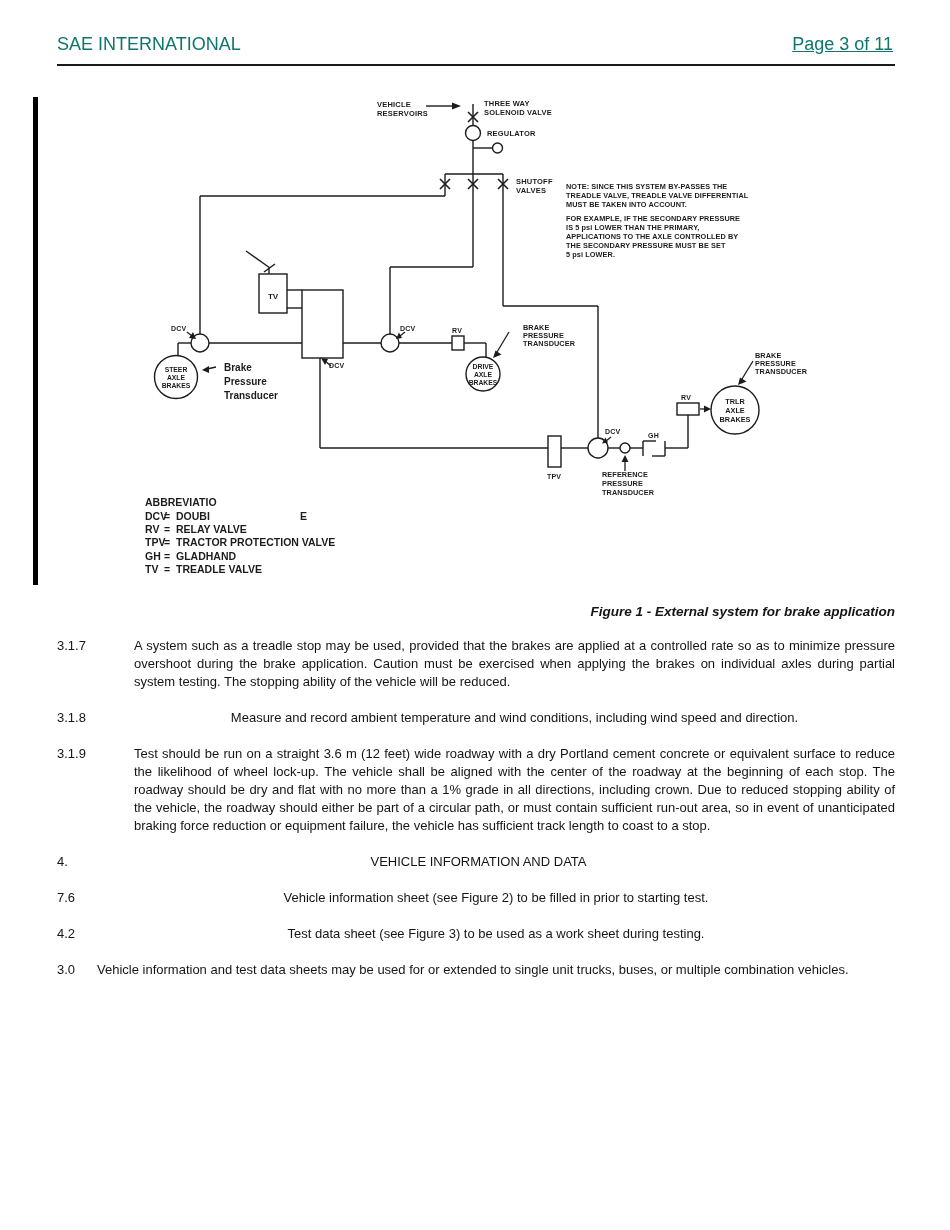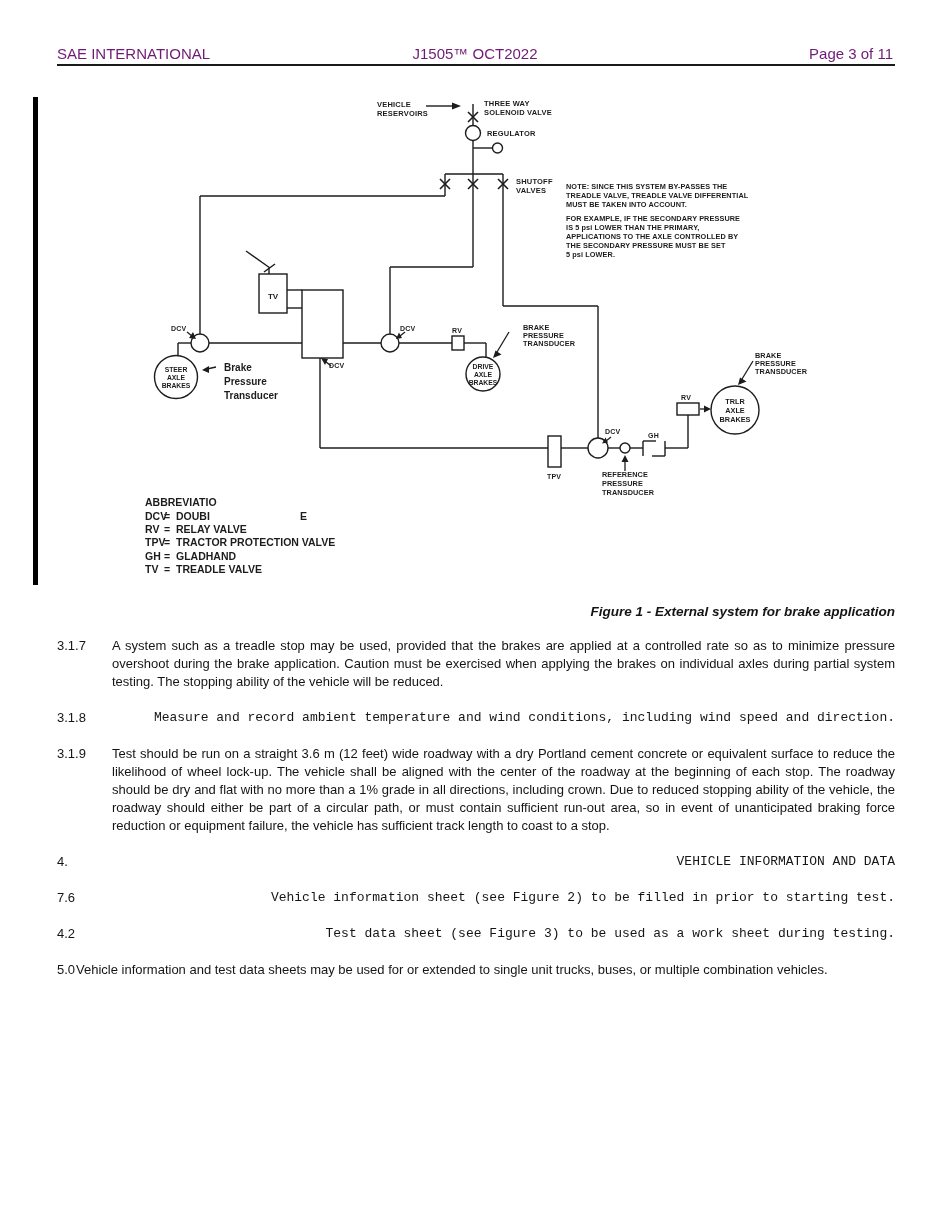--- a/index.html
+++ b/index.html
@@ -1,24 +1,24 @@
 <!DOCTYPE html>
 <html><head>
 <meta charset="utf-8">
 <style>
   html,body { margin:0; padding:0; background:#e8e8e8; }
   .page {
     position:relative; width:950px; height:1230px; margin:0 auto;
     background:#ffffff; overflow:hidden;
     font-family:"Liberation Sans", sans-serif; color:#151515;
   }
-  .hdr { position:absolute; top:45px; font-size:15px; color:#701a75; }
+  .hdr { position:absolute; top:34px; font-size:18px; color:#0f766e; }
   .hdr-left  { left:57px; }
   .hdr-center{ left:0; right:0; text-align:center; }
-  .hdr-right { right:57px; }
+  .hdr-right { right:57px;text-decoration:underline; }
   .hdr-rule  { position:absolute; left:57px; top:64px; width:838px; height:2px; background:#1a1a1a; }
   .change-bar{ position:absolute; left:33px; top:97px; width:5px; height:488px; background:#000; }
 
   svg.figure { position:absolute; left:0; top:0; }
   svg.figure text { fill:#1c1c1c; font-family:"Liberation Sans", sans-serif; font-weight:bold; }
   .lbl   { font-size:7.5px; letter-spacing:0.2px; }
   .lbl2  { font-size:7px;  letter-spacing:0.2px; }
   .note  { font-size:7.3px; letter-spacing:0.1px; }
   .circ  { font-size:6.8px; text-anchor:middle; }
   .circ2 { font-size:7.3px; text-anchor:middle; }
@@ -27,32 +27,31 @@
   .abbr  { font-size:10.5px; }
 
   .caption {
     position:absolute; left:57px; top:604px; width:838px; text-align:right;
     font-size:13.5px; font-weight:bold; font-style:italic;
   }
   .body { position:absolute; left:57px; top:637px; width:838px; font-size:13px; line-height:18px; }
   .para { position:relative; margin-bottom:18px; }
   .para .num { position:absolute; left:0; top:0; white-space:nowrap; }
   .para .ptext { text-align:justify; }
-  .para.single .ptext { text-align:right;font-family:Liberation Mono, monospace; }
-  .ind55 .ptext { margin-left:55px; }
-  .ind40 .ptext { margin-left:19px; }
+  .para.single .ptext { text-align:center; }
+  .ind55 .ptext { margin-left:77px; }
+  .ind40 .ptext { margin-left:40px; }
   .ind23 .ptext { margin-left:5px; }
 </style>
 </head>
 <body>
 
 <div class="page">
 
   <div class="hdr hdr-left">SAE INTERNATIONAL</div>
-  <div class="hdr hdr-center">J1505™ OCT2022</div>
   <div class="hdr hdr-right">Page 3 of 11</div>
   <div class="hdr-rule"></div>
 
   <div class="change-bar"></div>
 
   <svg class="figure" width="950" height="600" viewBox="0 0 950 600">
 
     <g stroke="#1c1c1c" stroke-width="1.4" fill="none">
 
       <line x1="426" y1="106" x2="452" y2="106"></line>
@@ -278,18 +277,18 @@
     </div>
     <div class="para ind40 single">
       <span class="num">7.6</span>
       <div class="ptext">Vehicle information sheet (see Figure 2) to be filled in prior to starting test.</div>
     </div>
     <div class="para ind40 single">
       <span class="num">4.2</span>
       <div class="ptext">Test data sheet (see Figure 3) to be used as a work sheet during testing.</div>
     </div>
     <div class="para ind40">
-      <span class="num">5.0</span>
+      <span class="num">3.0</span>
       <div class="ptext">Vehicle information and test data sheets may be used for or extended to single unit trucks, buses, or multiple combination vehicles.</div>
     </div>
   </div>
 
 </div>
 
 </body></html>

